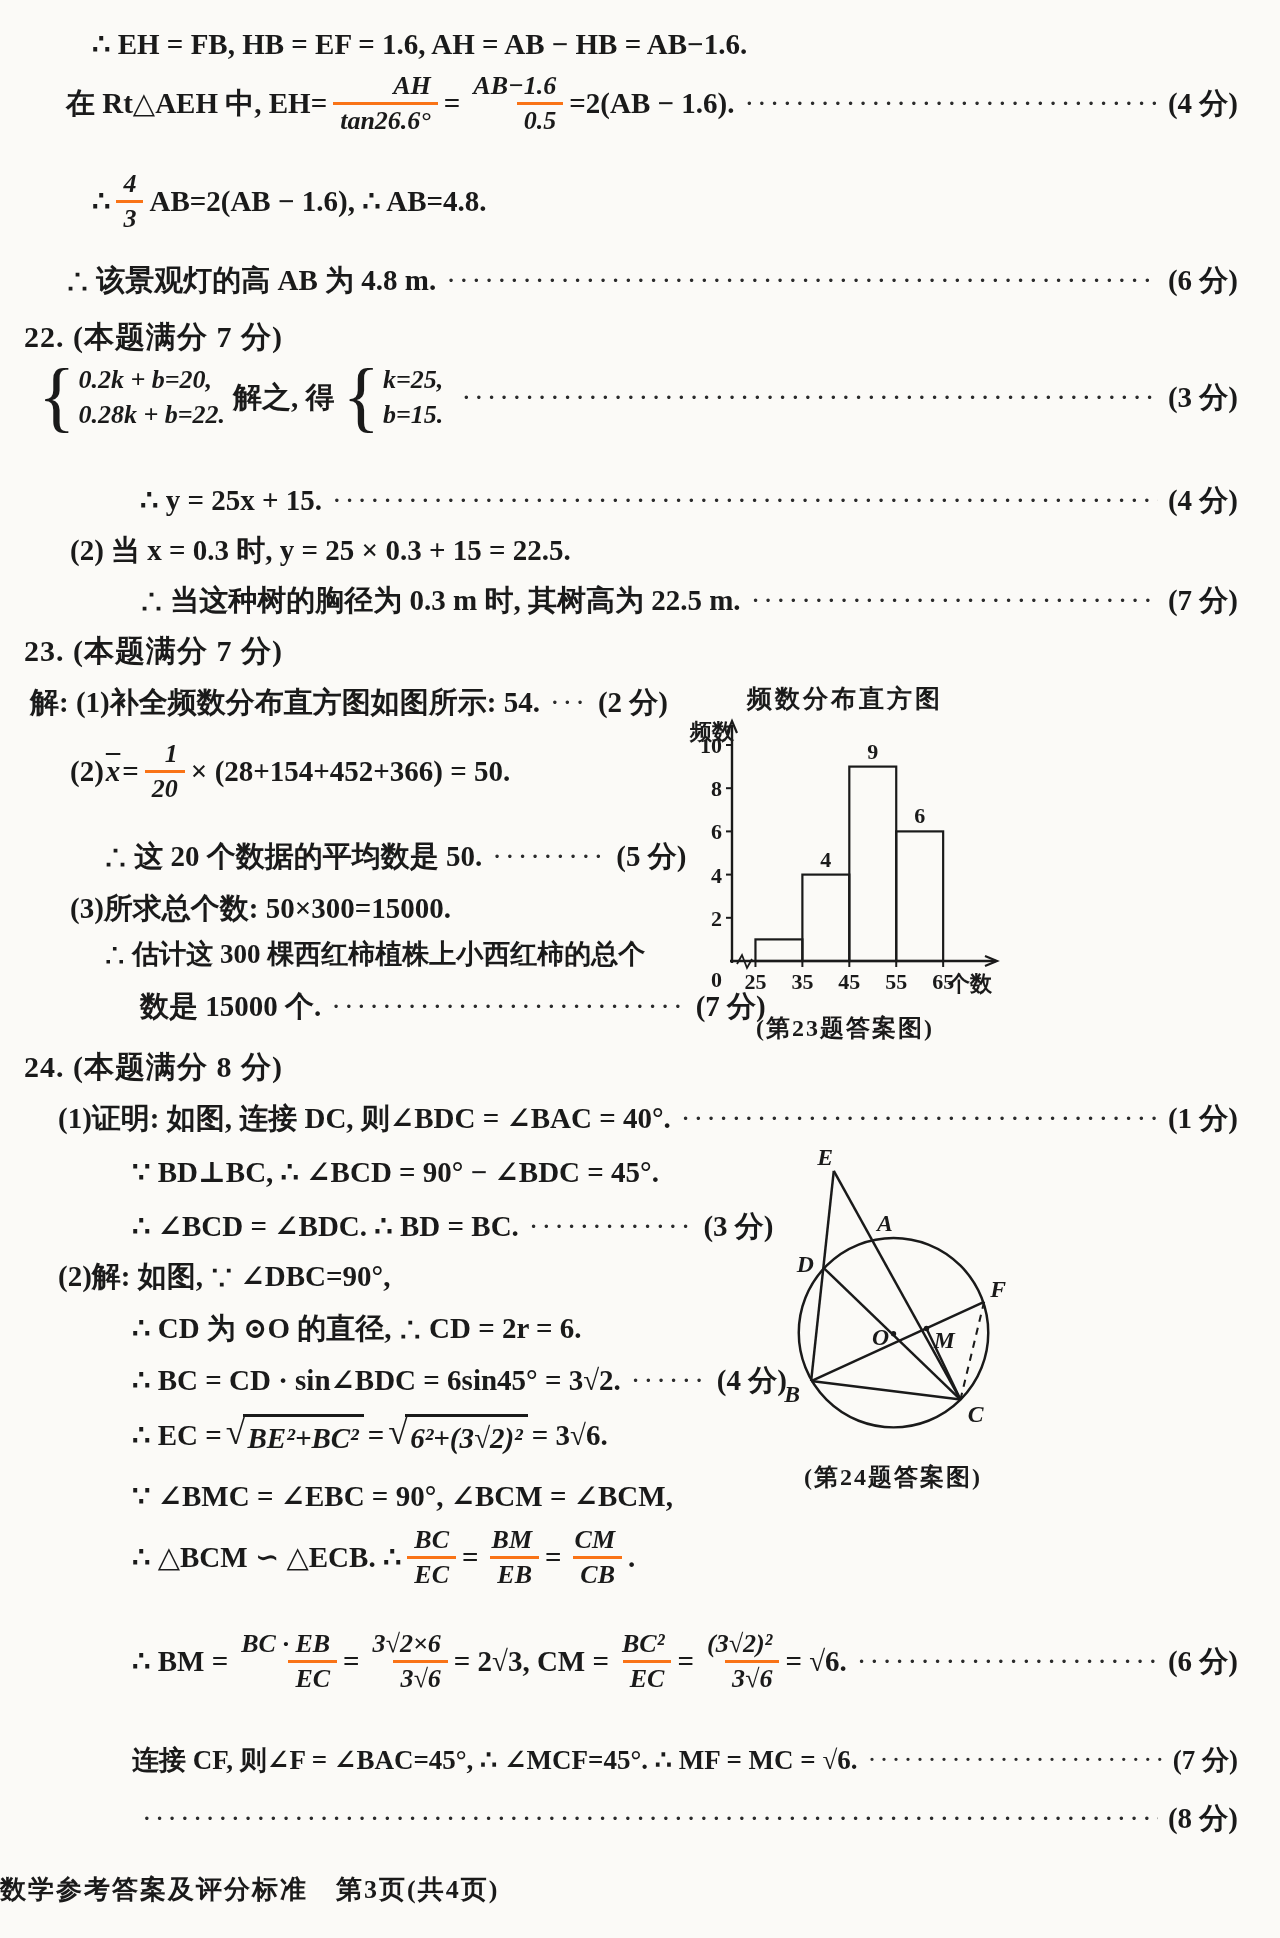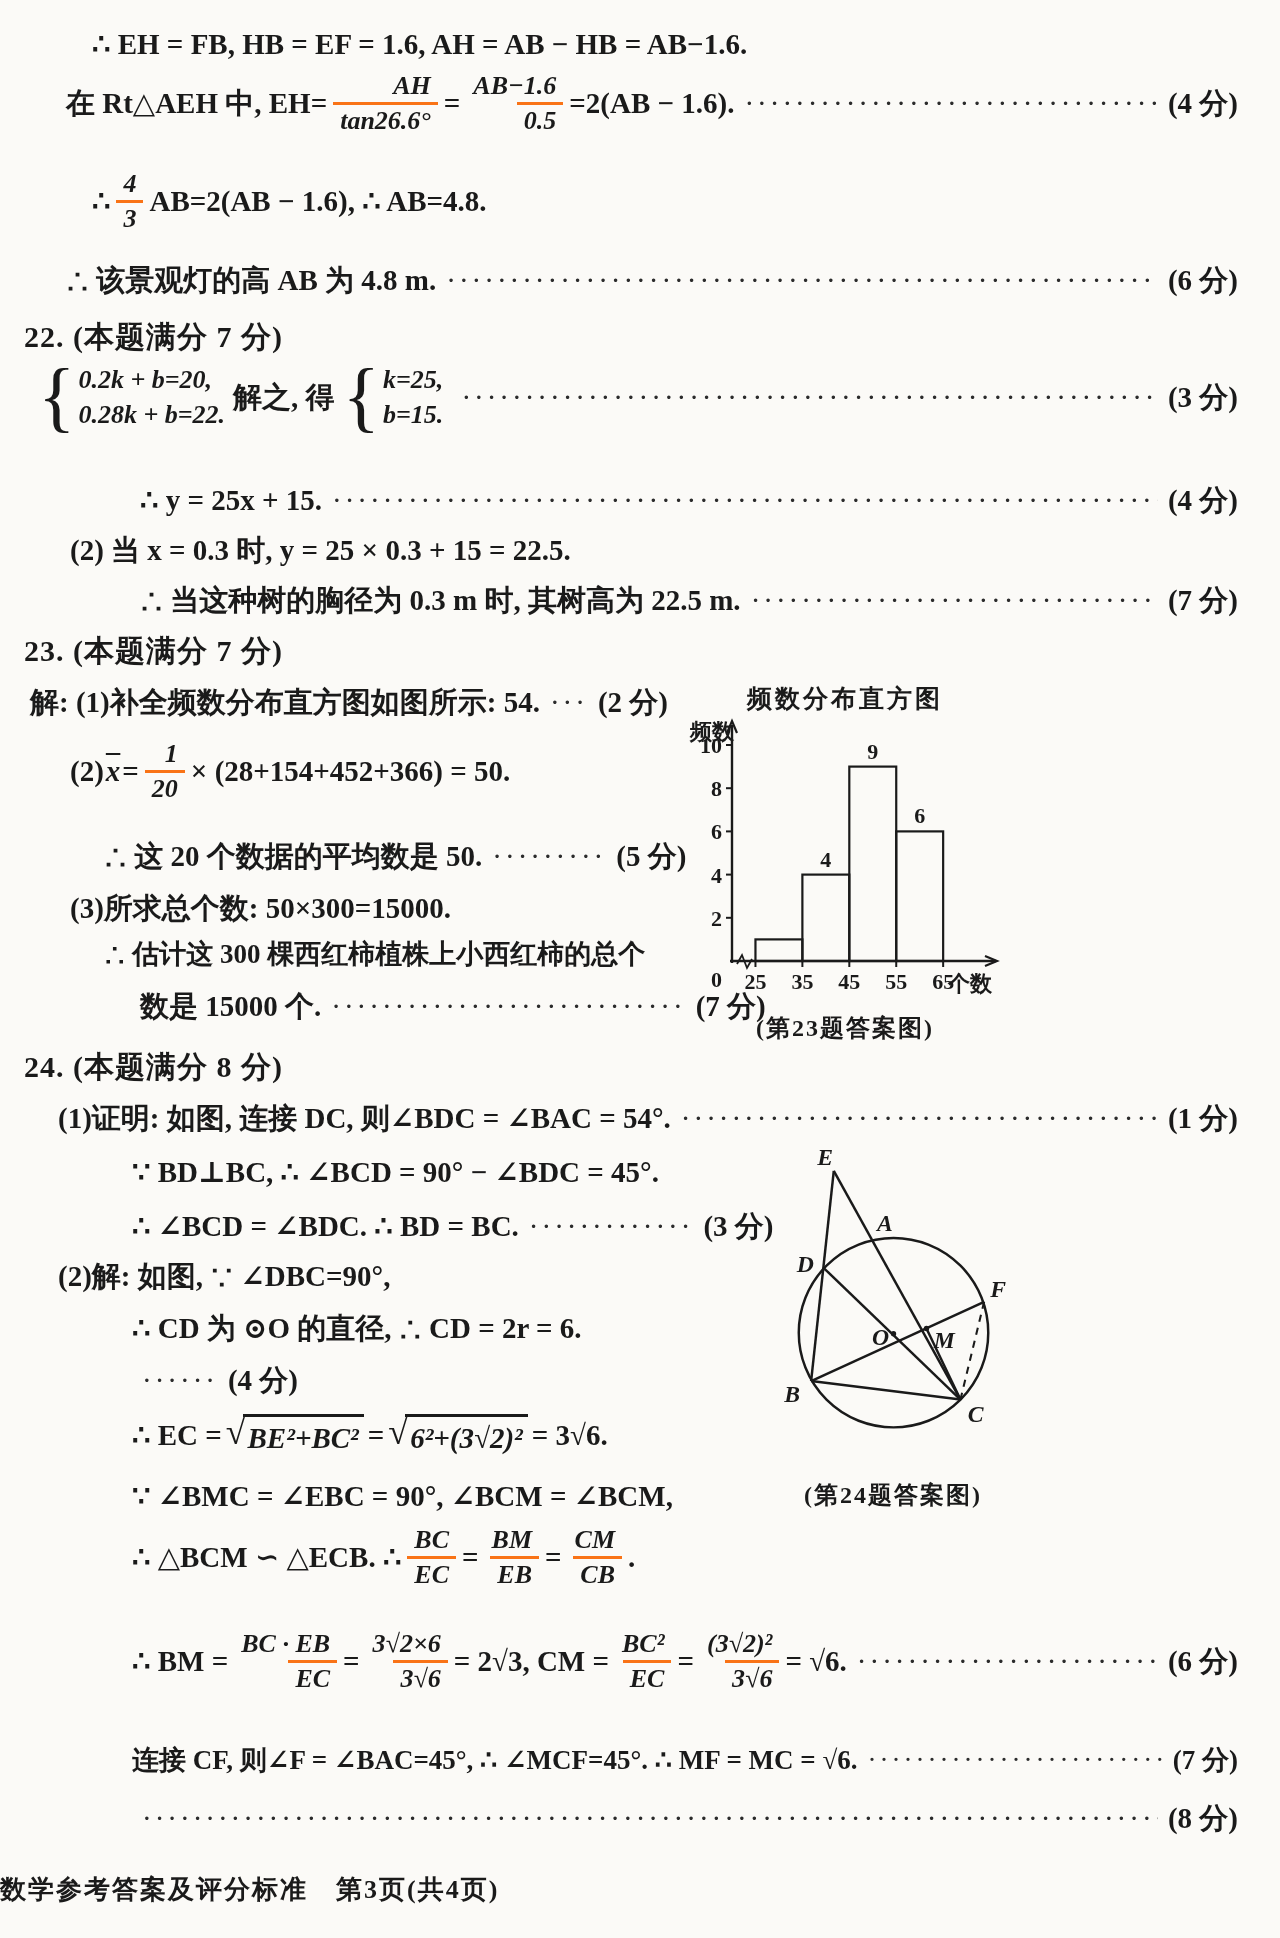--- a/index.html
+++ b/index.html
@@ -25,21 +25,21 @@
   .sys .brace{font-weight:400;font-size:78px;line-height:.85;margin-right:3px}
   .sys .rows{display:flex;flex-direction:column;font-size:26px;line-height:1.35;font-style:italic;text-align:left}
   .sqrt{display:inline-flex;align-items:flex-start;margin:0 4px;font-style:italic}
   .sqrt .sign{font-size:36px;line-height:1;font-weight:400;margin-right:-3px;font-style:normal}
   .sqrt .rad{border-top:3px solid #1a1a1a;padding:3px 5px 0 5px}
   .ovl{text-decoration:overline;font-style:italic;margin:0 2px}
   .chart{position:absolute;left:688px;top:682px;width:314px;text-align:center}
   .chart-title{font-size:25px;font-weight:800;letter-spacing:3px}
   .caption{font-size:24px;font-weight:800;letter-spacing:2px}
   .diagram{position:absolute;left:772px;top:1142px;width:242px;text-align:center}
-  .diagram .caption{margin-top:28px}
+  .diagram .caption{margin-top:10px}
   svg text{font-family:"Liberation Serif","DejaVu Serif",serif;font-weight:700;fill:#1a1a1a}
   .st{stroke:#1a1a1a;stroke-width:2.4}
   .dash{stroke-dasharray:7 6;stroke-width:2}
   .dl{font-size:23px;font-style:italic}
   .footer{position:absolute;top:1872px;left:0;width:100%;text-align:left;font-size:26px;letter-spacing:2px}
 </style>
 </head>
 <body>
 
 <div class="page">
@@ -158,21 +158,21 @@
     <span class="seg">数是 15000 个.</span>
     <span class="dots inldots">····························</span>
     <span class="score">(7 分)</span>
   </div>
 
   <div class="line hdr" style="top:1048px;left:24px">
     <span class="seg">24. (本题满分 8 分)</span>
   </div>
 
   <div class="line" style="top:1100px;left:58px;right:42px">
-    <span class="seg">(1)证明: 如图, 连接 DC, 则∠BDC = ∠BAC = 54°.</span>
+    <span class="seg">(1)证明: 如图, 连接 DC, 则∠BDC = ∠BAC = 40°.</span>
     <span class="dots fill">····································································································</span>
     <span class="score">(1 分)</span>
   </div>
 
   <div class="line" style="top:1154px;left:132px">
     <span class="seg">∵ BD⊥BC, ∴ ∠BCD = 90° − ∠BDC = 45°.</span>
   </div>
 
   <div class="line" style="top:1208px;left:132px">
     <span class="seg">∴ ∠BCD = ∠BDC. ∴ BD = BC.</span>
@@ -182,20 +182,21 @@
 
   <div class="line" style="top:1258px;left:58px">
     <span class="seg">(2)解: 如图, ∵ ∠DBC=90°,</span>
   </div>
 
   <div class="line" style="top:1310px;left:132px">
     <span class="seg">∴ CD 为 ⊙O 的直径, ∴ CD = 2r = 6.</span>
   </div>
 
   <div class="line" style="top:1362px;left:132px">
+    <span class="seg">∴ BC = CD · sin∠BDC = 6sin45° = 3√2.</span>
     <span class="dots inldots">······</span>
     <span class="score">(4 分)</span>
   </div>
 
   <div class="line" style="top:1414px;left:132px">
     <span class="seg">∴ EC =</span>
     <span class="sqrt">
       <span class="sign">√</span>
       <span class="rad">BE²+BC²</span>
     </span>

